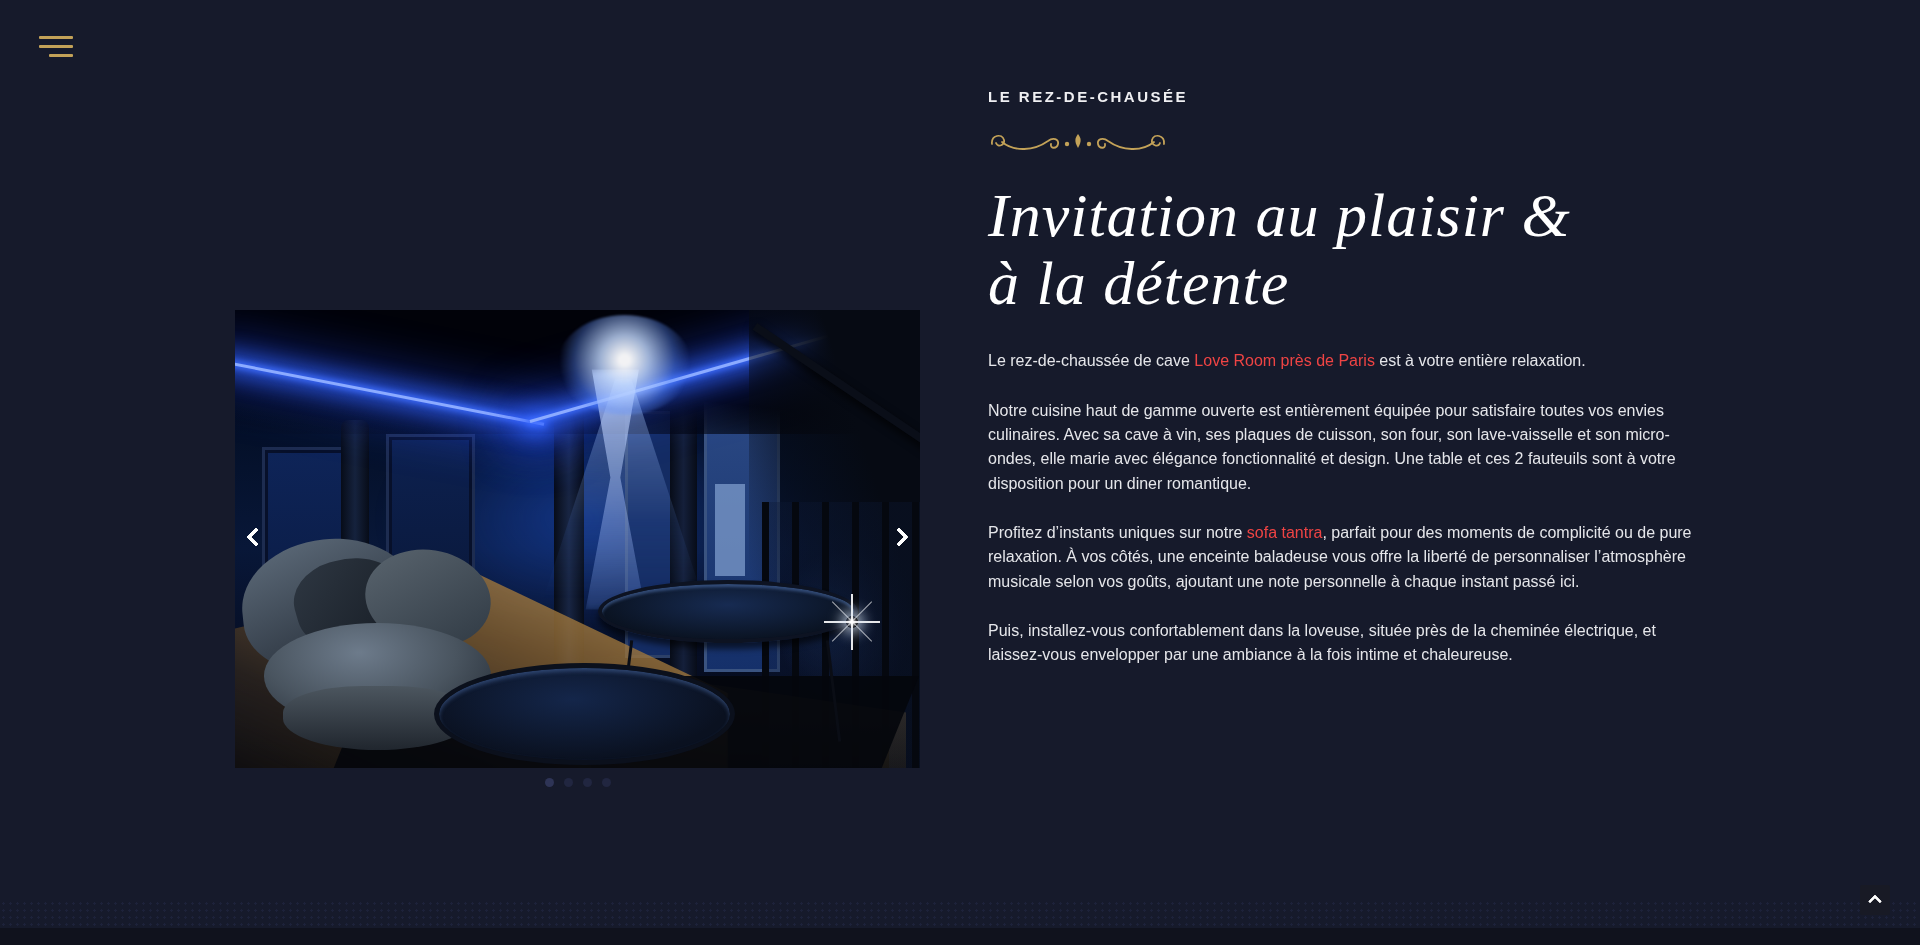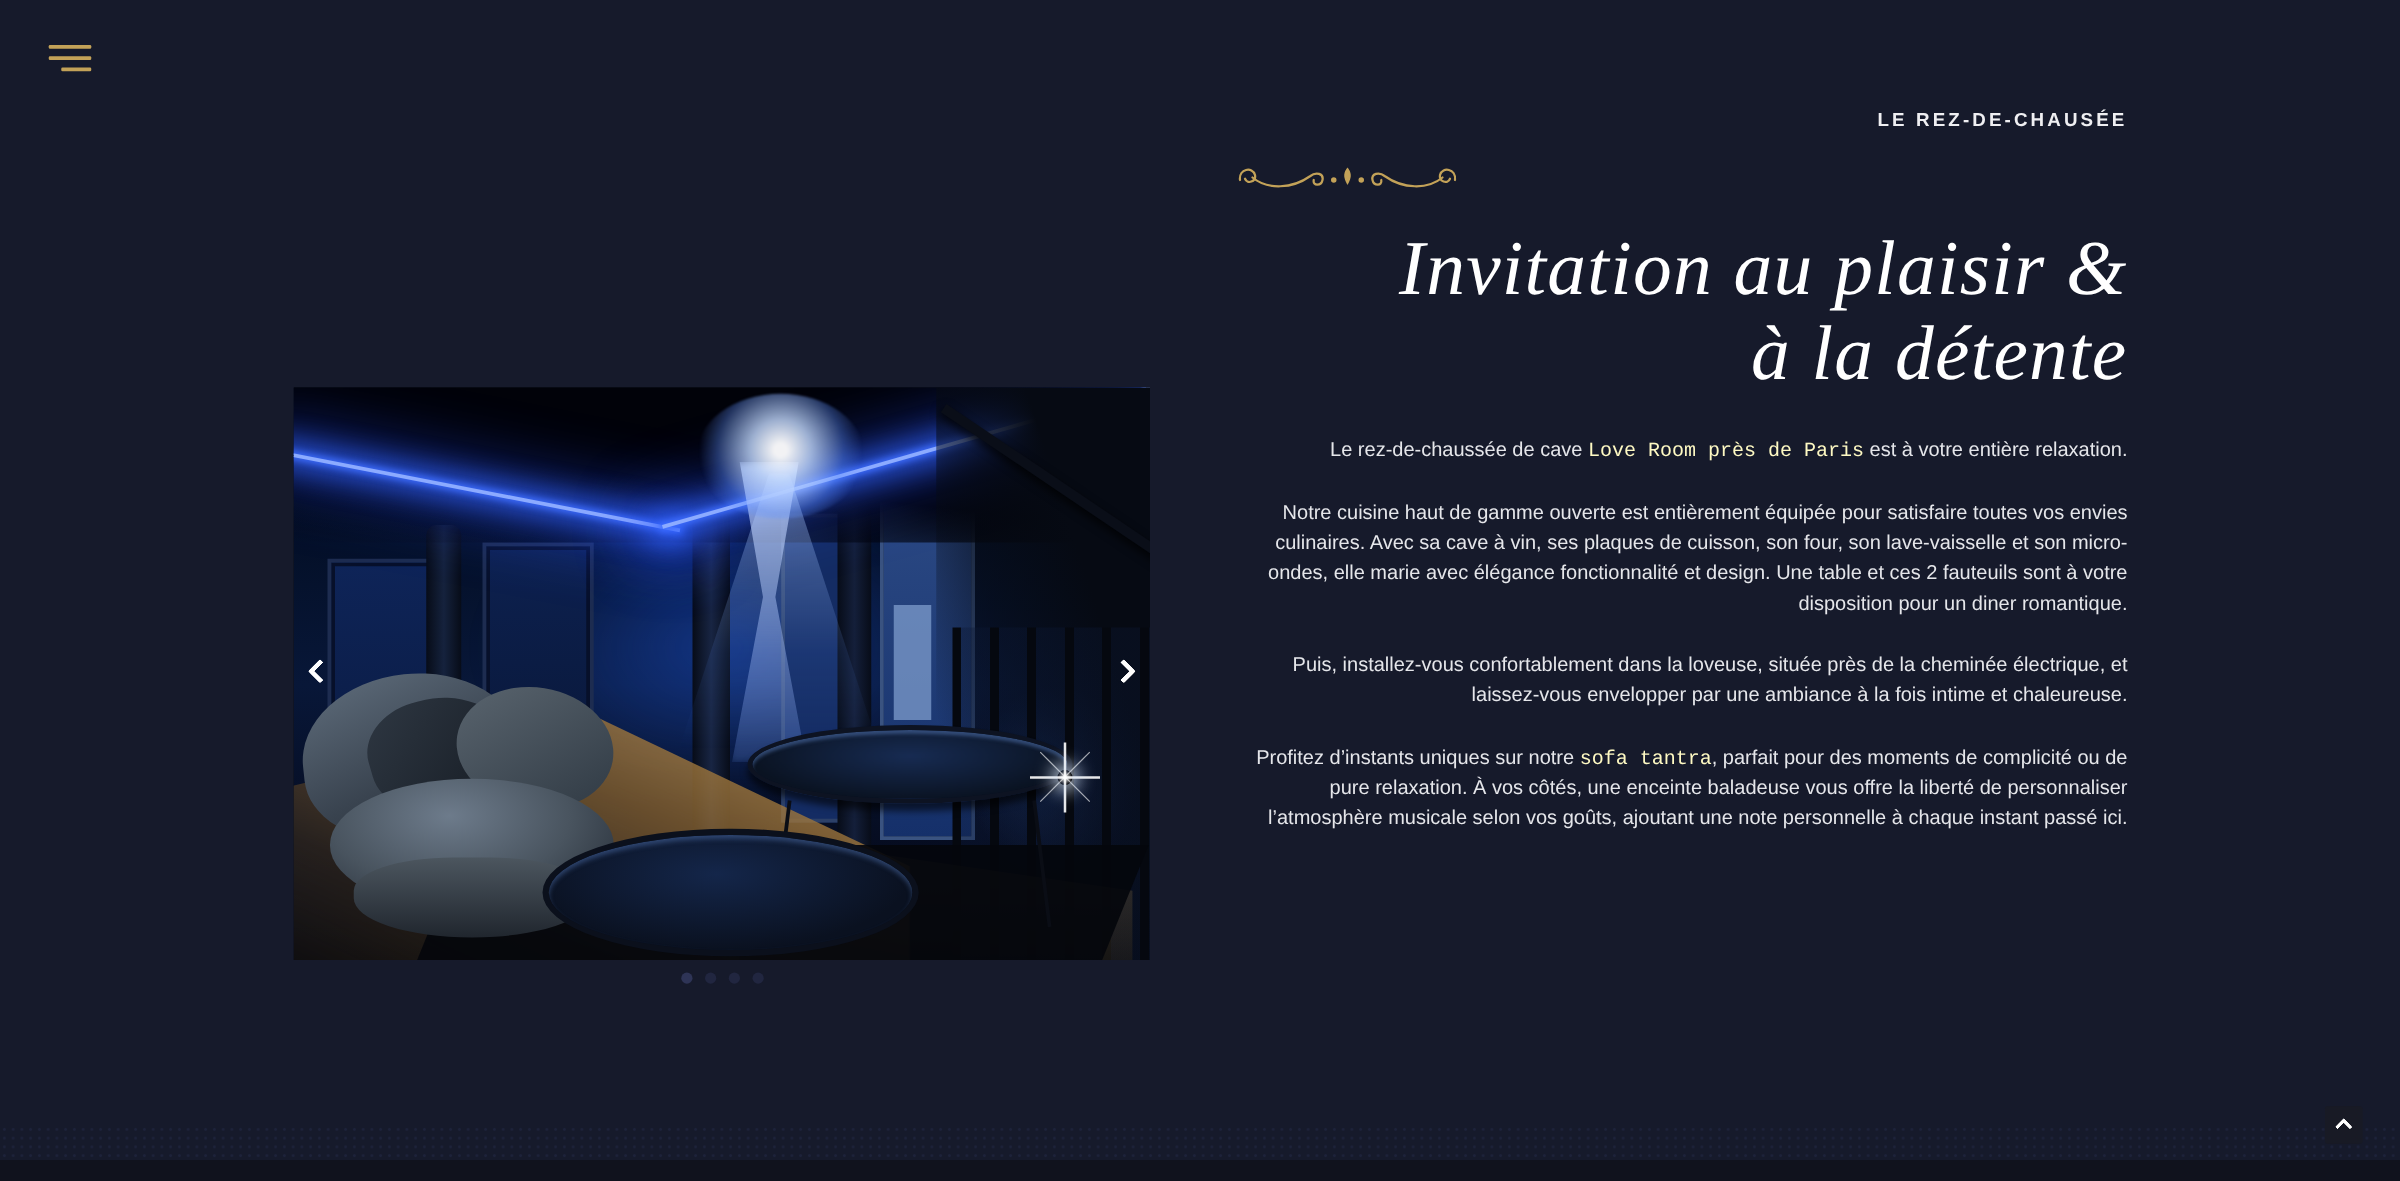--- a/index.html
+++ b/index.html
@@ -109,31 +109,31 @@
   .car-arrow.next { right:8px; }
   .chev { width:14px; height:14px; border-style:solid; border-color:#fff; border-width:0; }
   .chev.left  { border-left-width:4px; border-bottom-width:4px; transform:rotate(45deg); border-radius:2px; }
   .chev.right { border-right-width:4px; border-top-width:4px; transform:rotate(45deg); border-radius:2px; }
 
   .dots { position:absolute; left:0; right:0; top:468px; display:flex; justify-content:center; gap:10px; }
   .dot { width:9px; height:9px; border-radius:50%; background:#212640; cursor:pointer; }
   .dot.active { background:#2e3456; }
 
   
-  .content { position:absolute; left:988px; top:88px; width:714px;text-align:right; }
+  .content { position:absolute; left:988px; top:88px; width:714px; }
   .eyebrow { color:#efeff2; font-size:15px; font-weight:700; letter-spacing:2.5px; }
   .flourish { margin-top:20px; display:block; }
   .title {
     margin-top:22px; color:#ffffff;
     font-family:"Liberation Serif", serif; font-style:italic; font-weight:400;
     font-size:62px; line-height:1.1; white-space:pre-line; letter-spacing:1px;
   }
   .body-copy { margin-top:32px; }
   .body-copy p { color:#e5e6ea; font-size:16px; line-height:1.52; margin-bottom:25px; }
-  .gold-link { color:#fef9c3; text-decoration:none; cursor:pointer;font-family:Liberation Mono, monospace; }
+  .gold-link { color:#ef4444; text-decoration:none; cursor:pointer; }
 
   
   .footer-pattern { position:absolute; left:0; right:0; top:900px; height:28px;
     background-image:radial-gradient(circle, #242a49 1px, transparent 1.2px);
     background-size:7px 7px; opacity:.5; }
   .footer-strip { position:absolute; left:0; right:0; top:928px; height:17px; background:#10121d; }
 
   .scroll-top { position:absolute; left:1860px; top:885px; width:30px; height:30px;
     background:#181a25; border:none; border-radius:2px; cursor:pointer;
     display:flex; align-items:center; justify-content:center; }
@@ -228,23 +228,23 @@
     </svg>
 
     <h1 class="title">Invitation au plaisir &amp;
 à la détente</h1>
 
     <div class="body-copy">
       <p><span>Le rez-de-chaussée de cave </span><a class="gold-link">Love Room près de Paris</a><span> est à votre entière relaxation.</span></p>
 
       <p>Notre cuisine haut de gamme ouverte est entièrement équipée pour satisfaire toutes vos envies culinaires. Avec sa cave à vin, ses plaques de cuisson, son four, son lave-vaisselle et son micro-ondes, elle marie avec élégance fonctionnalité et design. Une table et ces 2 fauteuils sont à votre disposition pour un diner romantique.</p>
 
+      <p><span>Profitez d’instants uniques sur notre </span><a class="gold-link">sofa tantra</a><span>, parfait pour des moments de complicité ou de pure relaxation. À vos côtés, une enceinte baladeuse vous offre la liberté de personnaliser l’atmosphère musicale selon vos goûts, ajoutant une note personnelle à chaque instant passé ici.</span></p>
+
       <p>Puis, installez-vous confortablement dans la loveuse, située près de la cheminée électrique, et laissez-vous envelopper par une ambiance à la fois intime et chaleureuse.</p>
-
-      <p><span>Profitez d’instants uniques sur notre </span><a class="gold-link">sofa tantra</a><span>, parfait pour des moments de complicité ou de pure relaxation. À vos côtés, une enceinte baladeuse vous offre la liberté de personnaliser l’atmosphère musicale selon vos goûts, ajoutant une note personnelle à chaque instant passé ici.</span></p>
 
     </div>
   </div>
 
   <div class="footer-pattern"></div>
   <div class="footer-strip"></div>
 
   <button class="scroll-top">
     <span class="chev up"></span>
   </button>

